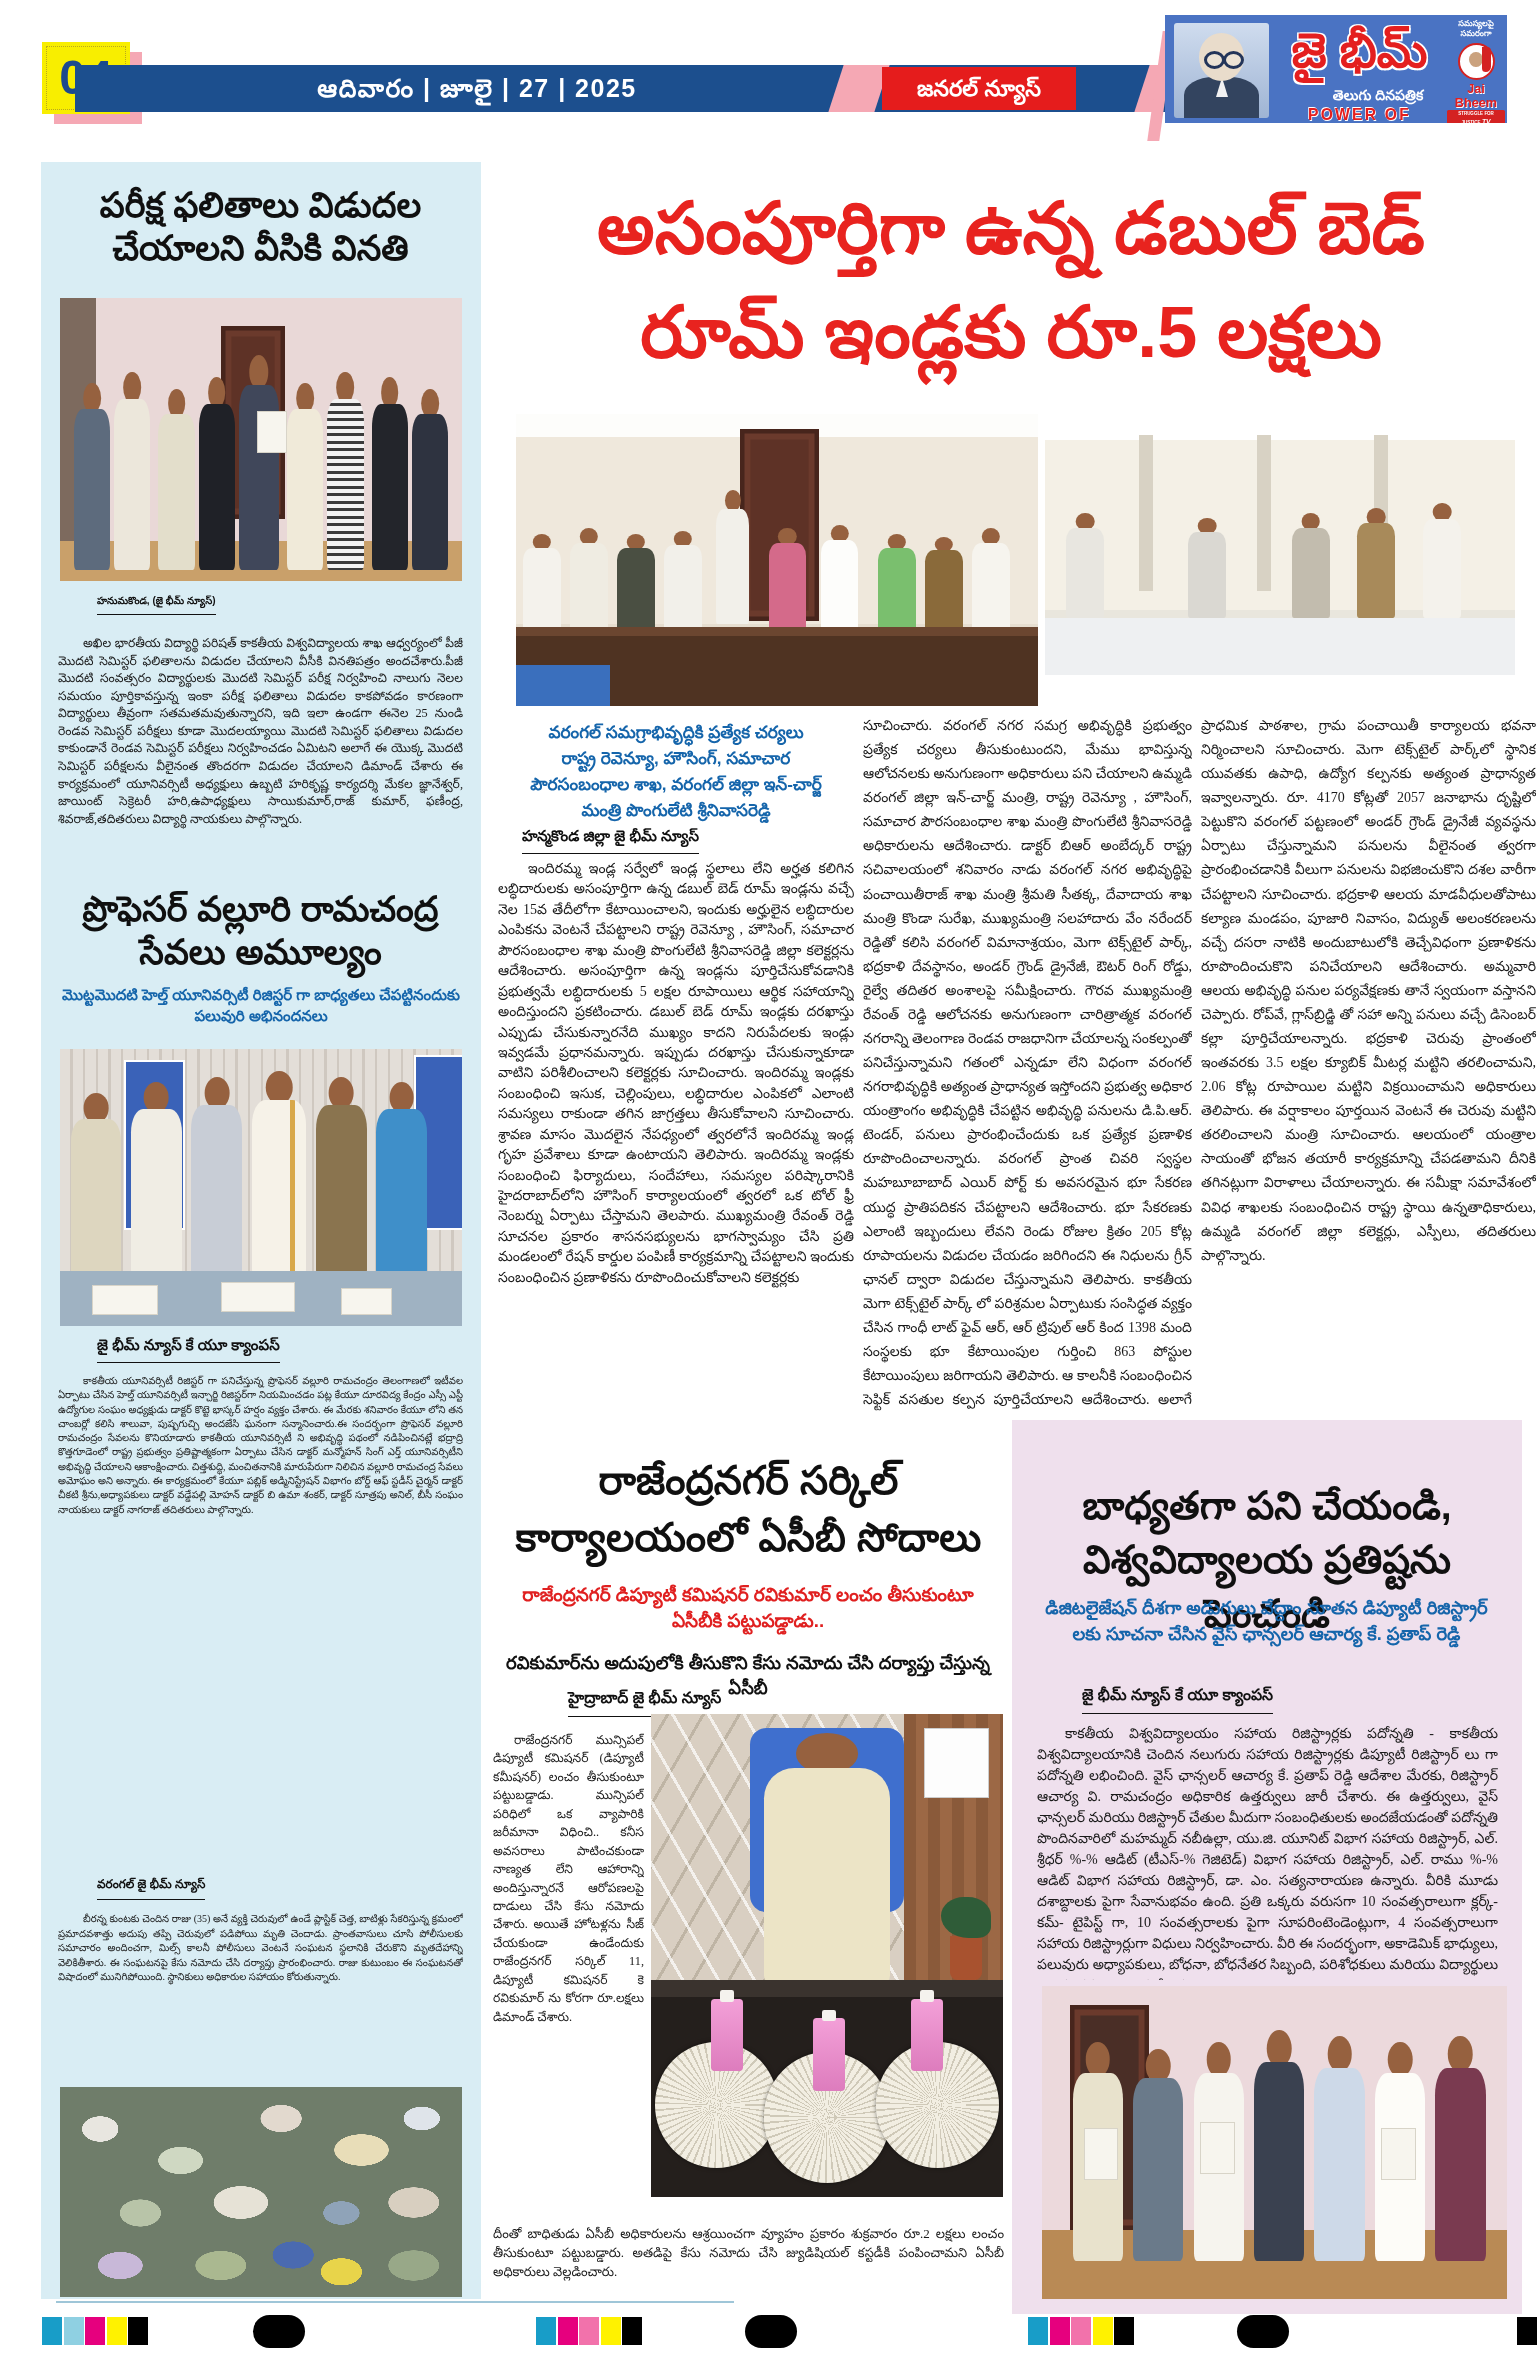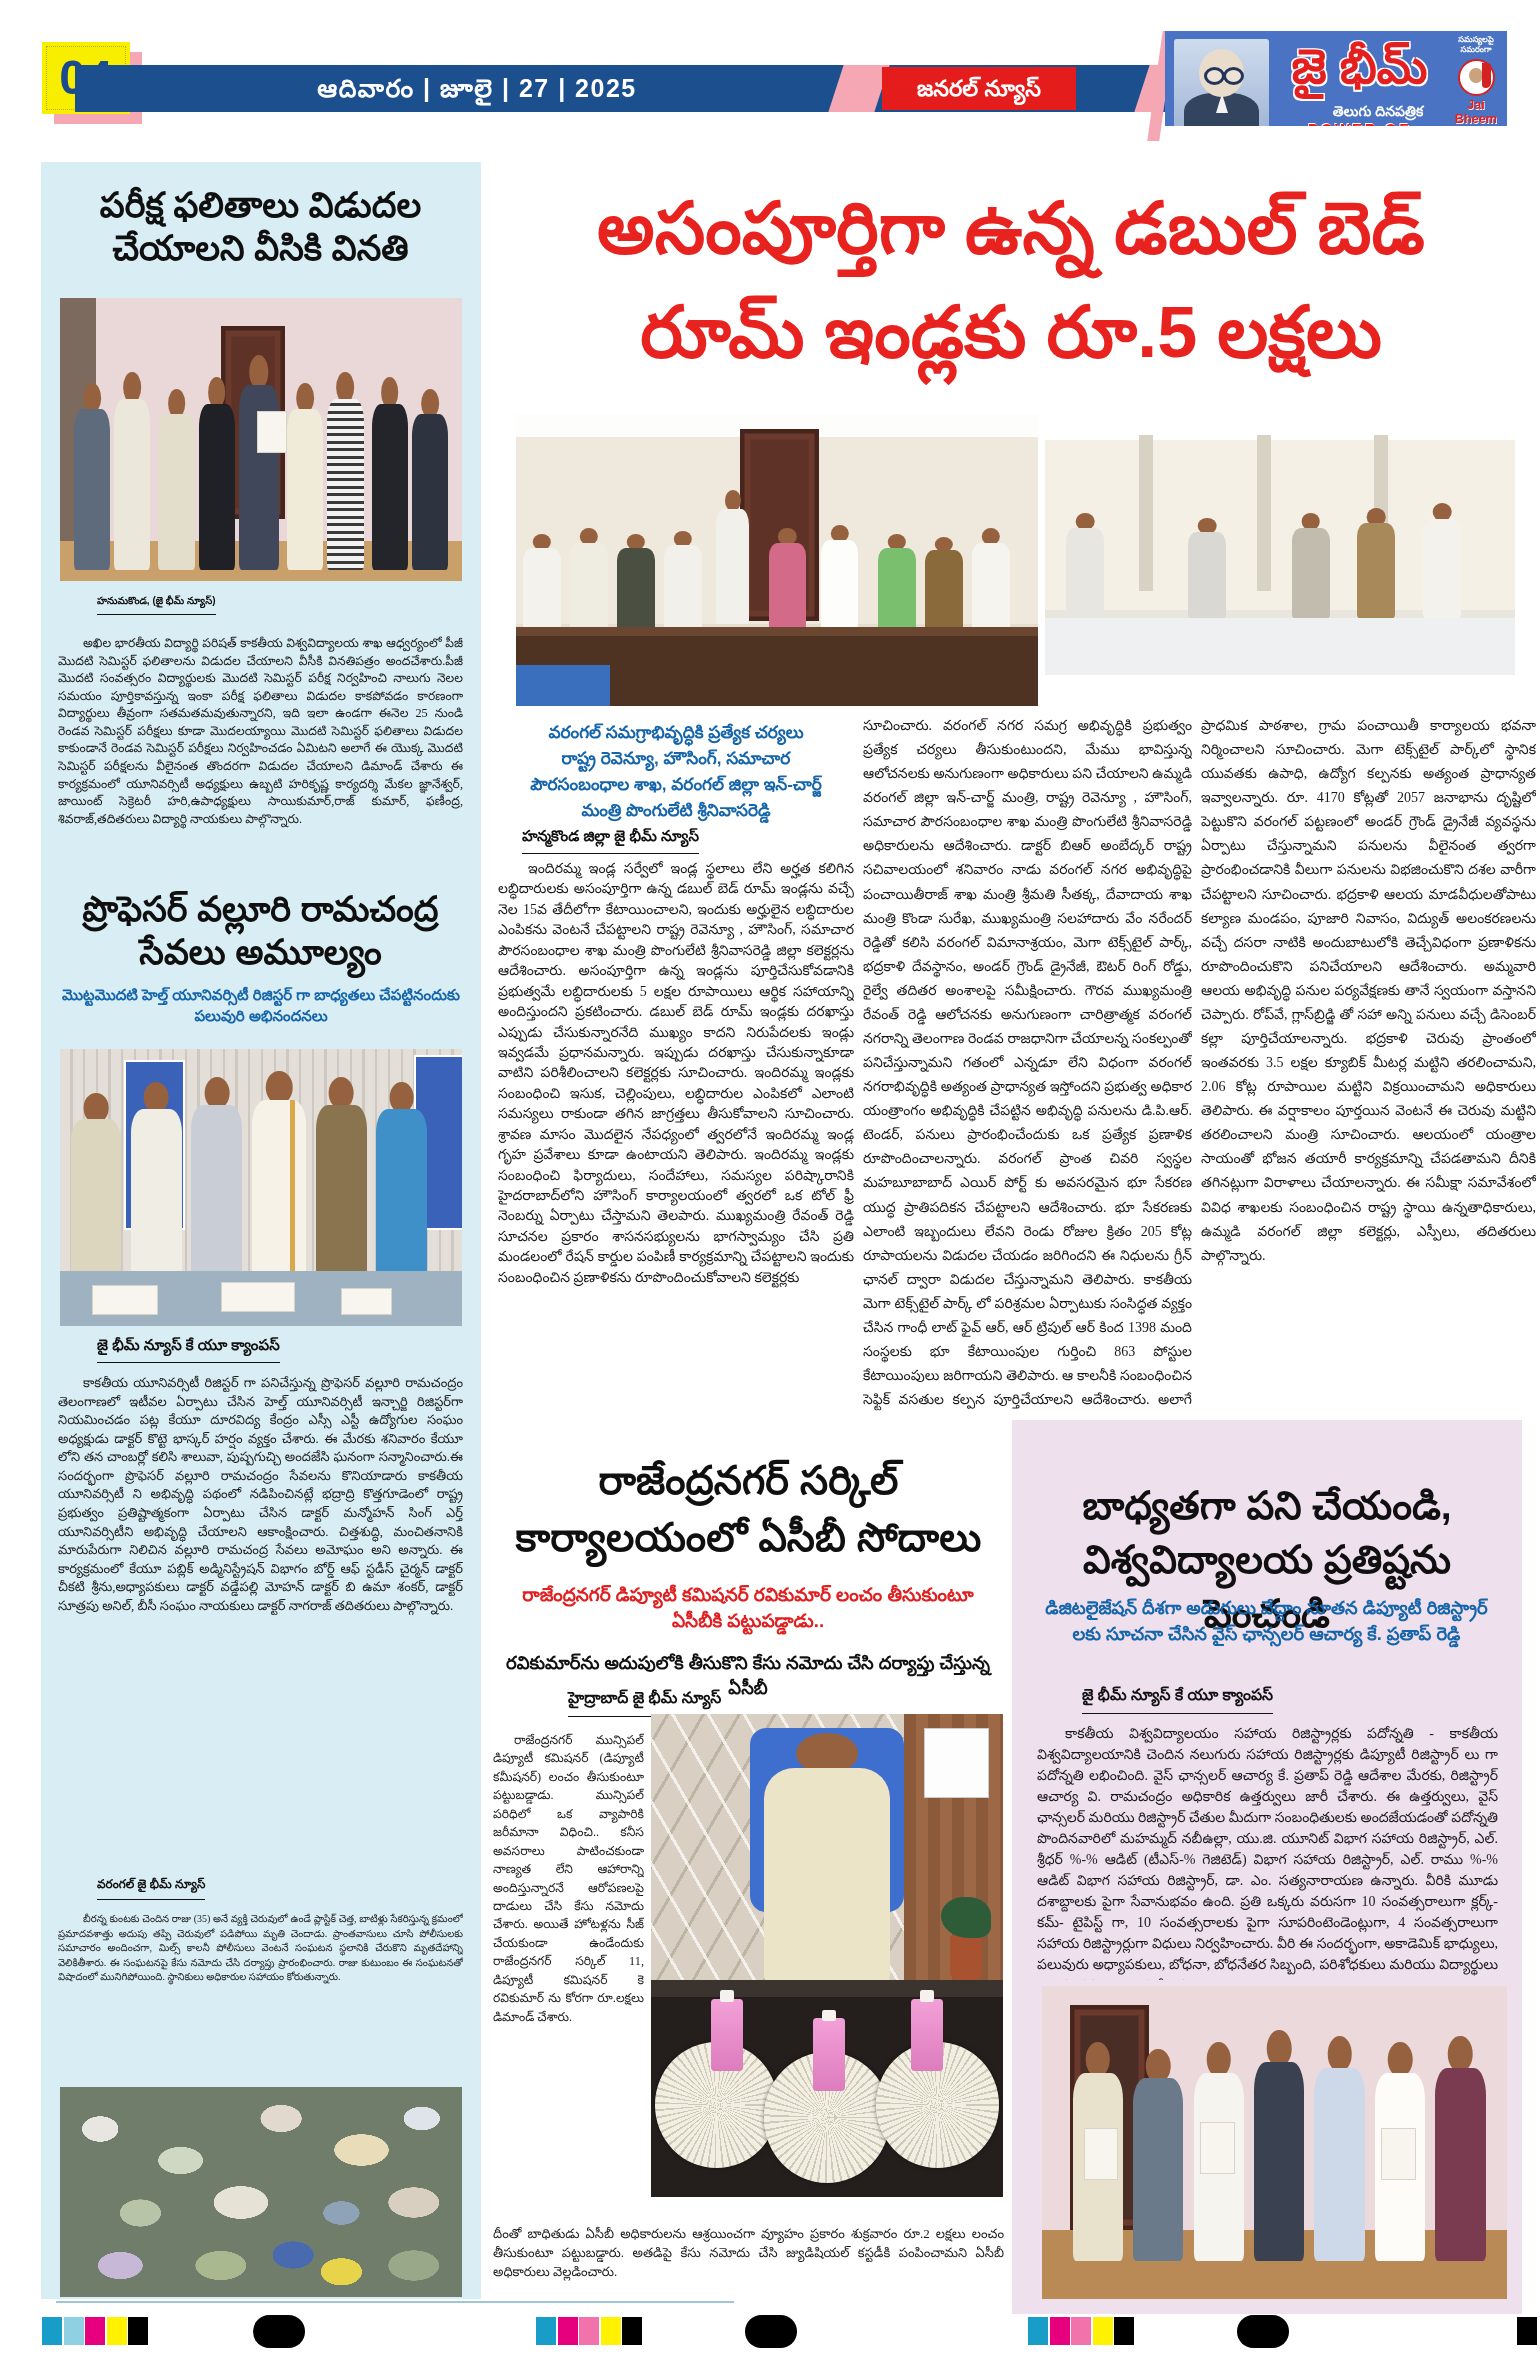--- a/index.html
+++ b/index.html
@@ -16,21 +16,21 @@
   .topbar{position:absolute;left:75px;top:65px;width:1090px;height:47px;background:#1c4f8e;}
   .tb-date{position:absolute;left:164px;top:65px;width:626px;height:47px;line-height:47px;
            text-align:center;color:#fff;font-size:25px;font-weight:700;letter-spacing:1.5px;}
   .tb-wedge{position:absolute;top:65px;height:47px;background:#f5a8b4;transform:skewX(-18deg);}
   .w1{left:836px;width:46px;}
   .w2{left:1142px;width:22.4px;}
   .tb-section{position:absolute;left:882px;top:67px;width:194px;height:43px;background:#e51c1c;
               color:#fff;font-size:22.4px;font-weight:800;text-align:center;line-height:43px;}
   
   .mast-sliver{position:absolute;left:1155px;top:31px;width:12px;height:110px;background:#f5a8b4;transform:skewX(-8deg);}
-  .masthead{position:absolute;left:1165px;top:31px;width:342px;height:95px;background:#4a73c3;overflow:hidden;}
+  .masthead{position:absolute;left:1165px;top:15px;width:342px;height:108px;background:#4a73c3;overflow:hidden;}
   .amb{position:absolute;left:9px;top:7.5px;width:95px;height:95px;background:linear-gradient(#cfdcee,#9fb4d4);
        border-radius:3px;overflow:hidden;}
   .amb i{position:absolute;display:block;}
   .amb-head{left:25px;top:10.4px;width:45px;height:48px;border-radius:50%;background:#e9dccb;}
   .amb-glass{width:15px;height:12px;border:3px solid #23355a;border-radius:50%;top:28px;background:rgba(255,255,255,.2);}
   .g1{left:30px;} .g2{left:49px;}
   .amb-suit{left:10.4px;top:54px;width:75px;height:45px;background:#33445f;border-radius:40% 40% 0 0;}
   .amb-collar{left:42px;top:55px;width:12px;height:19.4px;background:#f2f2f2;clip-path:polygon(50% 0,100% 100%,0 100%);}
   .m-title{position:absolute;left:106px;top:4.5px;width:177px;text-align:center;font-size:48px;font-weight:800;
            color:#e41f1f;line-height:1.3;text-shadow:1.5px 1.5px 0 #fff,-1.5px -1.5px 0 #fff,1.5px -1.5px 0 #fff,-1.5px 1.5px 0 #fff;}
@@ -59,21 +59,21 @@
           font-family:"Liberation Sans",sans-serif;}
   .subblue{position:absolute;color:#1565ab;font-weight:800;text-align:center;font-family:"Liberation Sans",sans-serif;}
 
   .hl-exam{left:52px;top:183px;width:417px;font-size:35px;line-height:1.24;}
   .by-exam{left:97px;top:595px;font-size:10px;}
   .bd-exam{left:58px;top:635px;width:405px;height:247px;font-size:12.3px;line-height:1.43;text-indent:25px;}
 
   .hl-prof{left:52px;top:887px;width:417px;font-size:35px;line-height:1.24;}
   .sub-prof{left:60px;top:985px;width:402px;font-size:15px;line-height:1.38;}
   .by-prof{left:97px;top:1336px;font-size:15px;}
-  .bd-prof{left:58px;top:1374px;width:405px;height:252px;font-size:13px;line-height:1.43;text-indent:25px;}
+  .bd-prof{left:58px;top:1374px;width:405px;height:252px;font-size:10px;line-height:1.43;text-indent:25px;}
 
   .hl-plastic{left:52px;top:1637px;width:417px;font-size:45px;line-height:1.43;}
   .by-plastic{left:97px;top:1877px;font-size:12px;}
   .bd-plastic{left:58px;top:1912px;width:405px;height:168px;font-size:10px;line-height:1.46;text-indent:25px;font-family:Liberation Serif, serif;}
 
   .main-hl{position:absolute;left:481px;top:176px;width:1060px;text-align:center;color:#e8231f;
            font-weight:800;font-size:72px;line-height:1.45;font-family:"Liberation Sans",sans-serif;}
   .subA{left:498px;top:639px;width:356px;font-size:17px;line-height:25px;}
   .subB{left:498px;top:720px;width:356px;font-size:17px;line-height:26px;}
   .by-main{left:522px;top:827px;font-size:15px;}

